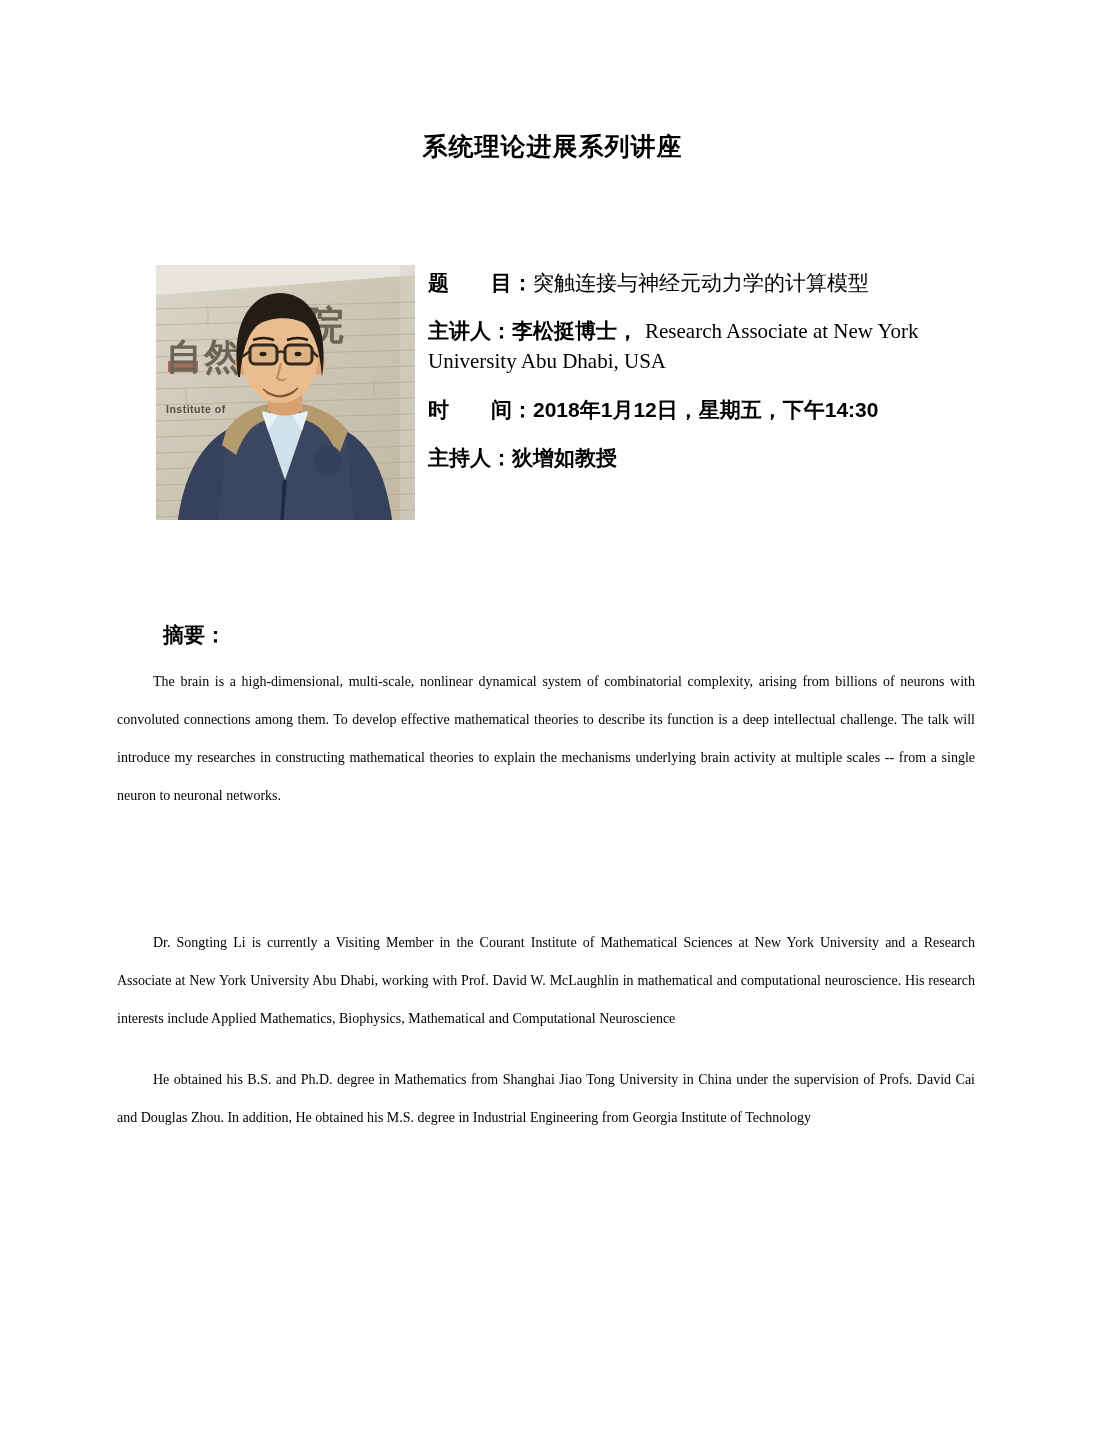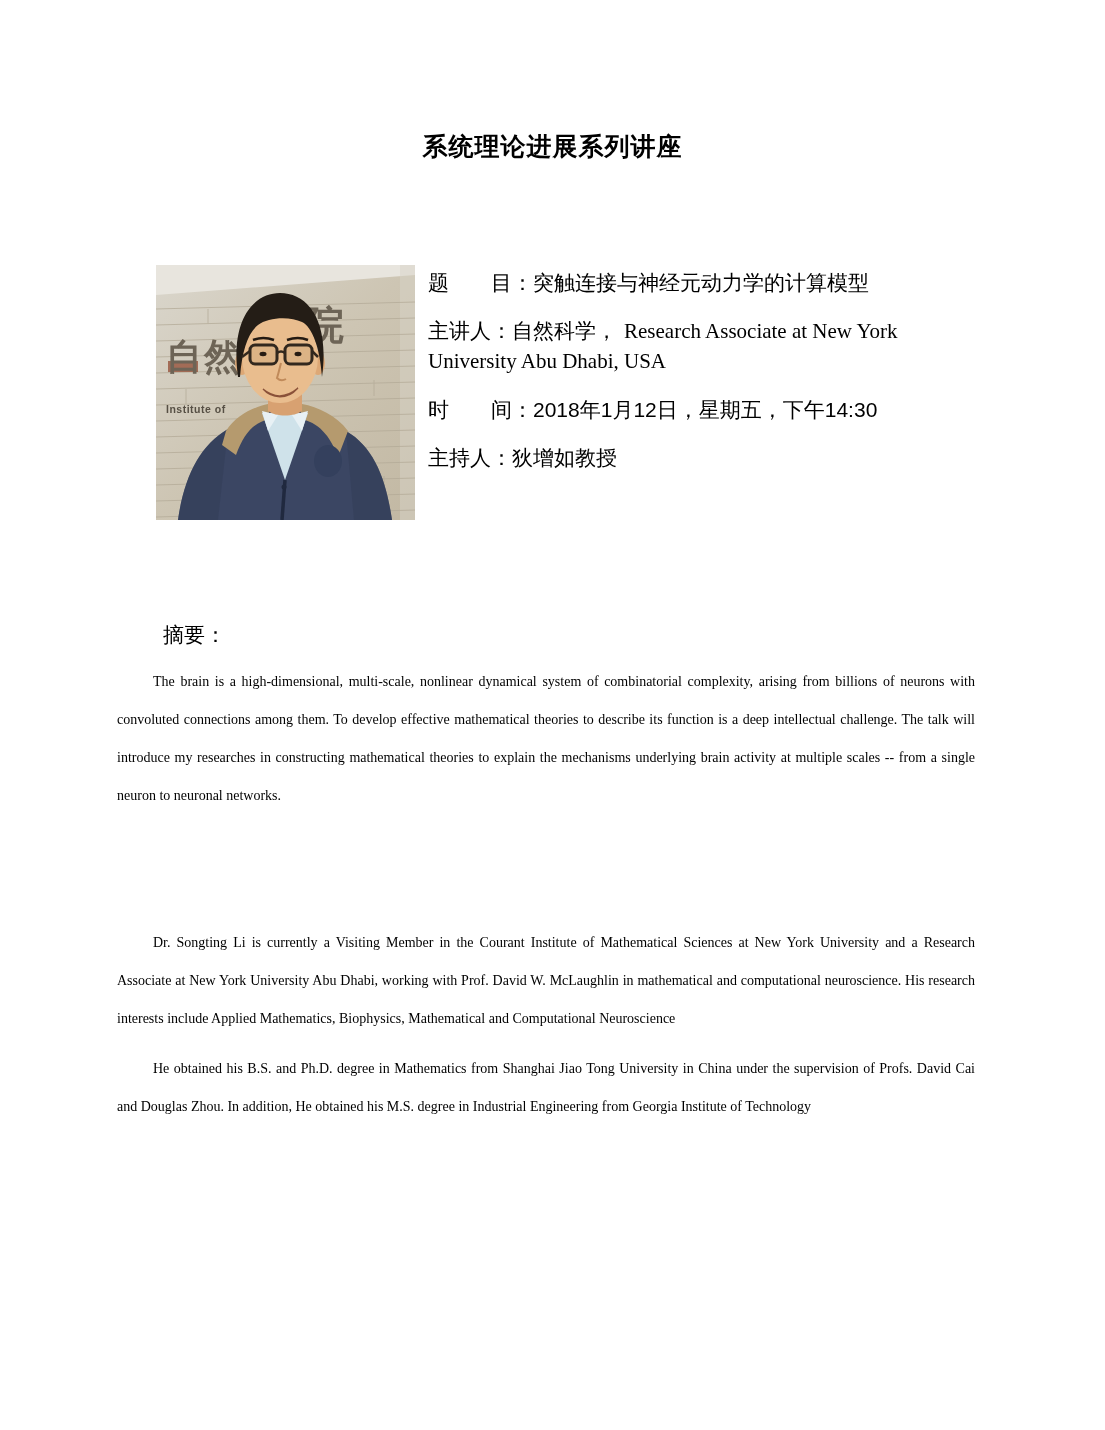--- a/index.html
+++ b/index.html
@@ -24,40 +24,40 @@
     position: absolute; left: 156px; top: 265px;
     width: 259px; height: 255px; overflow: hidden;
   }
   .photo svg { display: block; }
 
   .details {
     position: absolute; left: 428px; top: 268px; width: 560px;
     font-size: 21px; line-height: 29px;
   }
   .entry { margin-bottom: 19px; }
-  .cn { font-family: "Liberation Sans", "DejaVu Sans", sans-serif; }
+  .cn { font-family: "Liberation Sans", "DejaVu Sans", sans-serif; font-weight: bold; }
   .value-bold { font-weight: 400; }
   .en { font-family: "Liberation Serif", "DejaVu Serif", serif; }
   .en-lead { margin-left: 7px; }
 
   .section-abstract { position: absolute; left: 117px; top: 620px; width: 858px; }
   .section-bio      { position: absolute; left: 117px; top: 910px; width: 858px; }
 
   .cn-heading {
-    font-size: 21px; font-weight: 400; line-height: 29px;
+    font-size: 21px; font-weight: 700; line-height: 29px;
     margin: 0; padding-left: 46px;
   }
   .body-par {
     font-family: "Liberation Serif", "DejaVu Serif", serif;
     font-size: 14px; line-height: 38px;
     text-align: justify; text-align-last: left;
     text-indent: 36px;
     margin: 14px 0 0 0;
   }
-  .body-par + .body-par { margin-top: 12px; }
+  .body-par + .body-par { margin-top: 23px; }
 </style>
 </head>
 <body>
 
 <div class="page">
 
   <h1 class="doc-title">系统理论进展系列讲座</h1>
 
   <div class="photo">
     <svg width="259" height="255" viewBox="0 0 259 255" xmlns="http://www.w3.org/2000/svg">
@@ -150,21 +150,21 @@
         <path d="M107,124 Q124,138 142,123 Q134,132 124,132 Q113,131 107,124 Z" fill="#ffffff" stroke="#8a5138" stroke-width="1.2"></path>
       </g>
     </svg>
   </div>
 
   <div class="details">
     <div class="entry">
       <span class="cn">题　　目：</span><span class="cn value-bold">突触连接与神经元动力学的计算模型</span>
     </div>
     <div class="entry">
-      <span class="cn">主讲人：</span><span class="cn">自然科学，</span><span class="en en-lead">Research Associate at New York University Abu Dhabi, USA</span>
+      <span class="cn">主讲人：</span><span class="cn">李松挺博士，</span><span class="en en-lead">Research Associate at New York University Abu Dhabi, USA</span>
     </div>
     <div class="entry">
       <span class="cn">时　　间：</span><span class="cn">2018年1月12日，星期五，下午14:30</span>
     </div>
     <div class="entry">
       <span class="cn">主持人：</span><span class="cn">狄增如教授</span>
     </div>
   </div>
 
   <section class="section-abstract">

